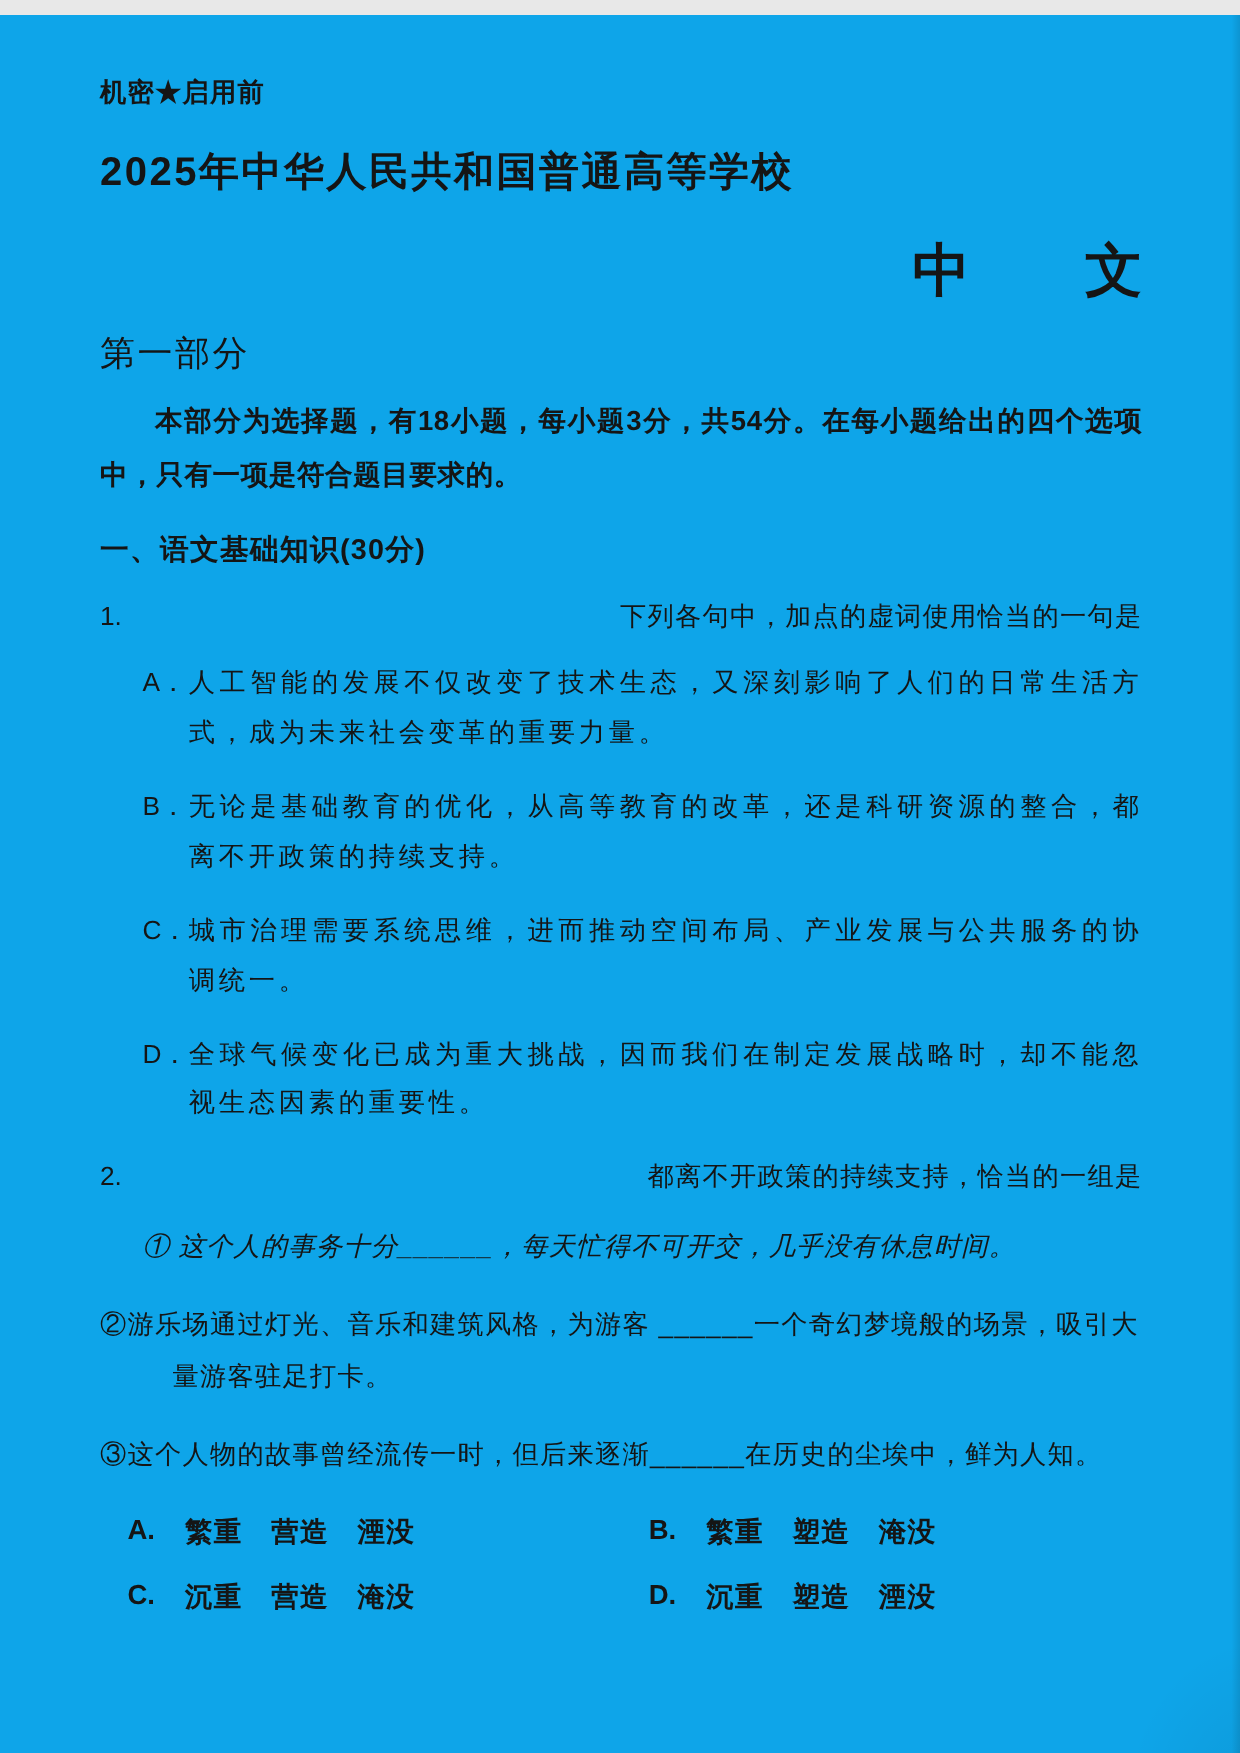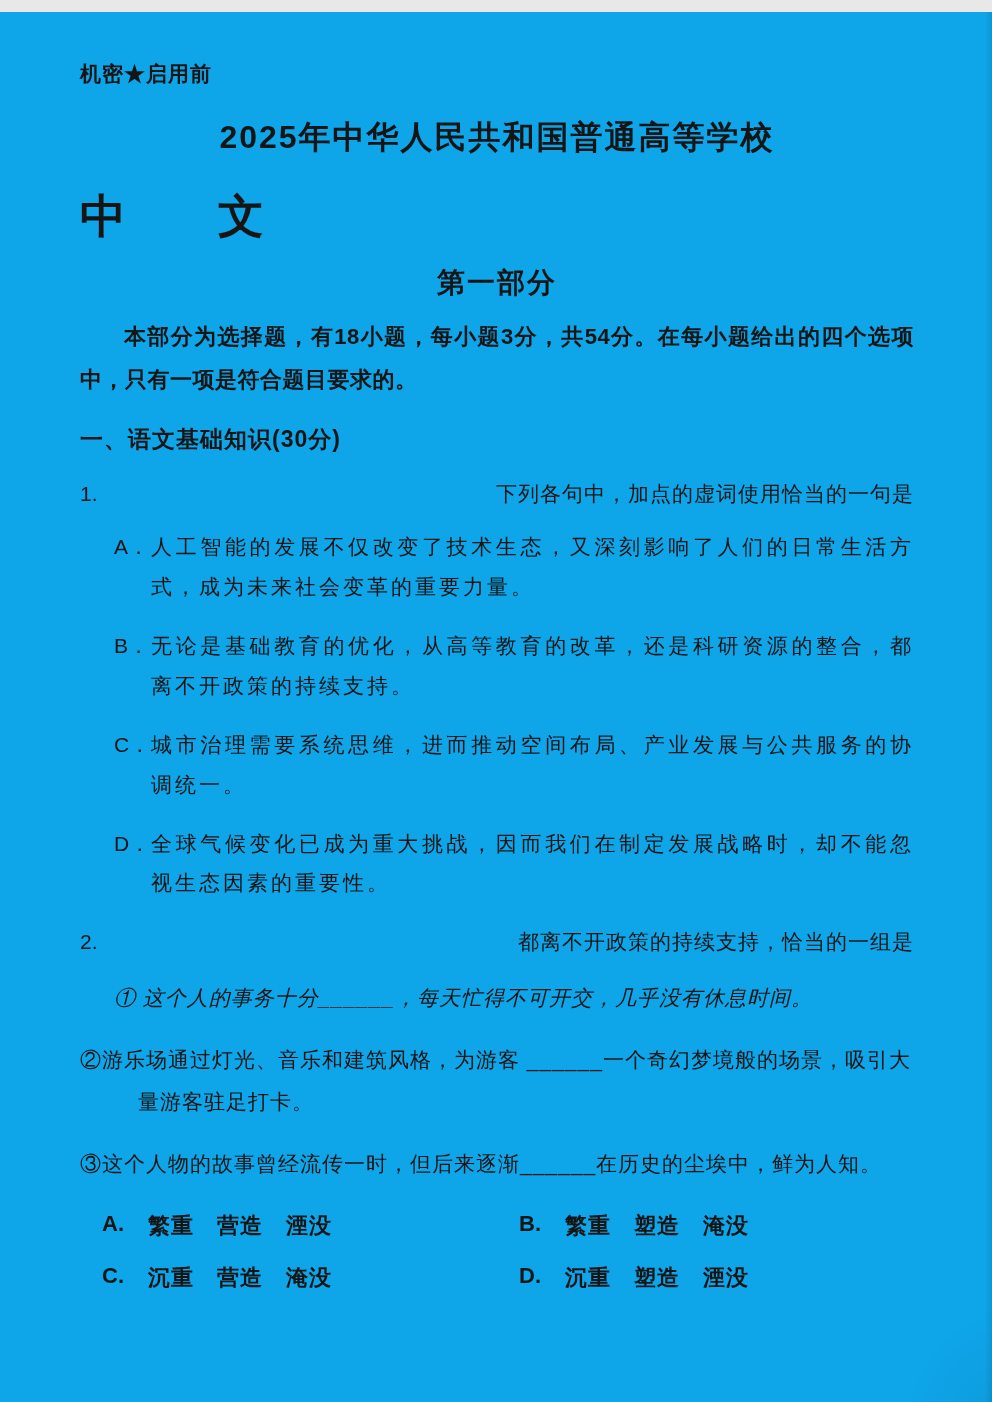--- a/index.html
+++ b/index.html
@@ -31,37 +31,37 @@
     width: 120px; height: 140px;
     background: radial-gradient(ellipse at bottom right, rgba(0,0,0,0.07), rgba(0,0,0,0) 65%);
     pointer-events: none;
   }
   .classification {
     font-size: 21px;
     font-weight: bold;
     letter-spacing: 1px;
   }
   .title-line {
-    text-align: center;
+    text-align: left;
     font-size: 32px;
     font-weight: 900;
     letter-spacing: 2px;
   }
   .title-line.t1 { margin-top: 28px; }
   .title-line.t2 { margin-top: 28px; letter-spacing: 3px; }
   .subject-title {
-    text-align: left;
+    text-align: right;
     font-size: 46px;
     font-weight: 900;
     margin-top: 26px;
   }
   .part-heading {
-    text-align: center;
+    text-align: left;
     font-size: 28px;
-    font-weight: bold;
+    font-weight: normal;
     margin-top: 16px;
     letter-spacing: 2px;
   }
   .part-intro {
     margin: 14px 0 0 0;
     font-size: 22px;
     font-weight: bold;
     line-height: 1.95;
     text-indent: 2em;
     text-align: justify;

